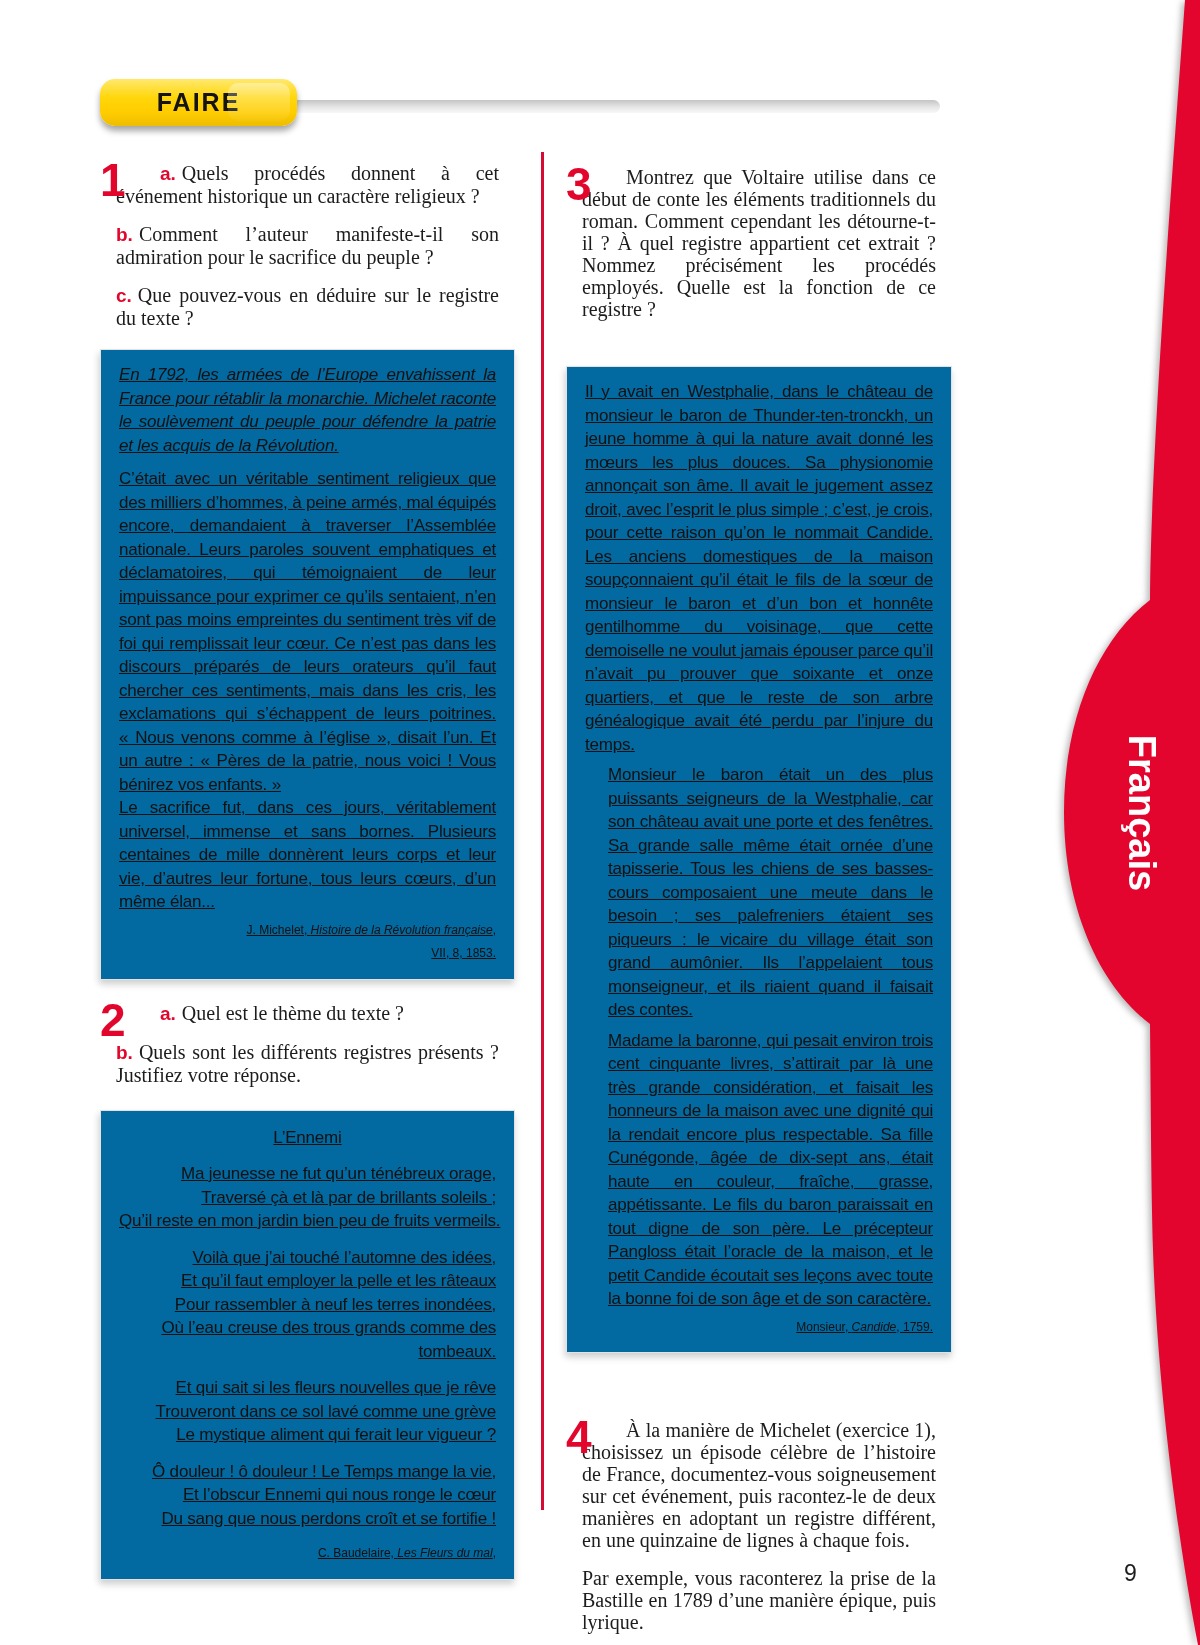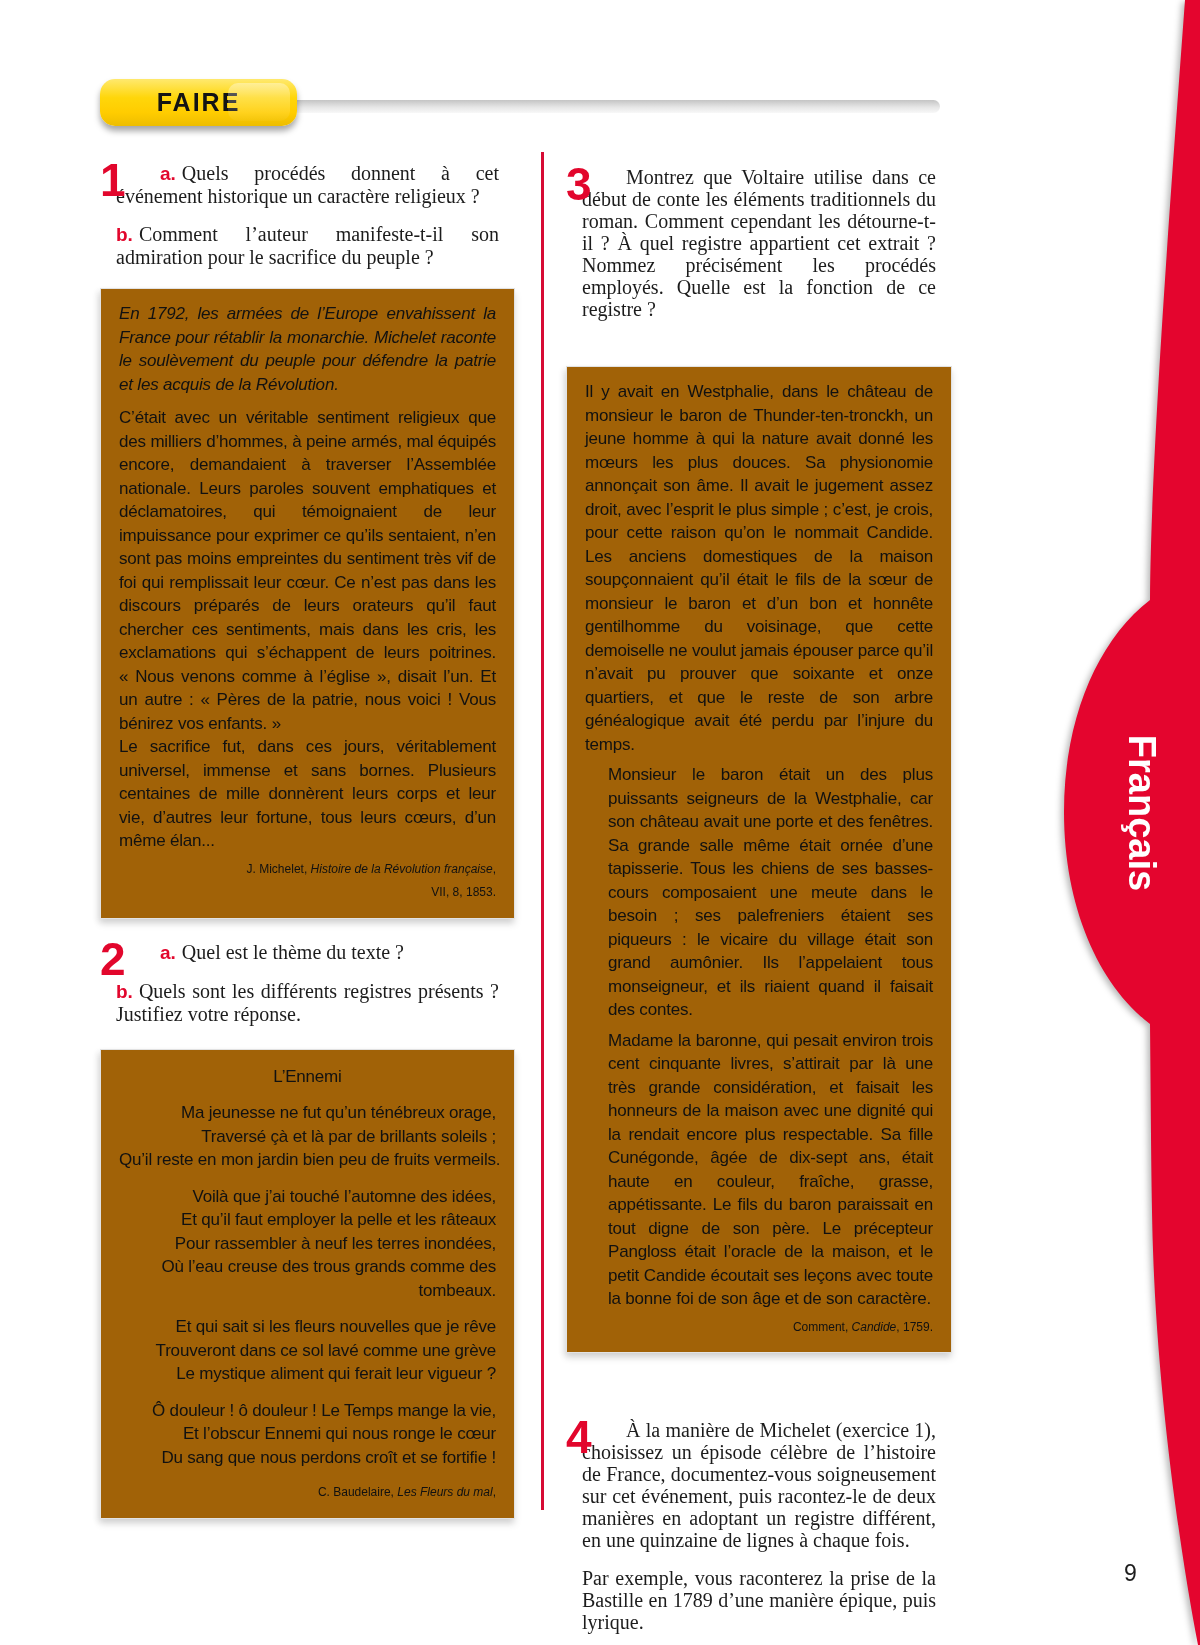--- a/index.html
+++ b/index.html
@@ -35,23 +35,23 @@
   .marker{font-weight:bold;color:#e2062c;font-size:19px;margin-right:6px;
           font-family:"Liberation Sans",sans-serif;}
 
   .mb-ex1{margin-bottom:20px;}
   .mb-box-mich{margin-bottom:22px;}
   .mb-ex2{margin-bottom:24px;}
   .mb-ex3{margin-bottom:46px;}
   .mb-box-cand{margin-bottom:66px;}
 
   
-  .qbox{background:#a16207;border:1px solid #e2e2e2;padding:13px 18px;
+  .qbox{background:#0369a1;border:1px solid #e2e2e2;padding:13px 18px;
         box-shadow:0 5px 7px rgba(0,0,0,.13),-3px 3px 6px rgba(0,0,0,.07);
-        font-size:17px;line-height:23.5px;letter-spacing:-0.2px;color:#111;}
+        font-size:17px;line-height:23.5px;letter-spacing:-0.2px;color:#111;text-decoration:underline;}
   .chapeau{font-style:italic;margin:0 0 10px;text-align:justify;}
   .bp{margin:0;text-align:justify;}
   .cand .bp + .bp{margin-top:7px;margin-left:23px;}
   .attribution{text-align:right;margin-top:5px;font-size:12px;letter-spacing:0;}
   .it{font-style:italic;}
   .attr2:empty{display:none;}
 
   
   .poem-title{text-align:center;margin:2px 0 13px;}
   .pline{white-space:nowrap;text-align:right;}
@@ -79,20 +79,21 @@
   </div>
 
   <div class="divider"></div>
 
   <div class="col col-left">
 
     <section class="ex mb-ex1">
       <span class="exnum">1</span>
       <p class="q first"><span class="marker">a.</span><span>Quels procédés donnent à cet événement historique un caractère religieux&nbsp;?</span></p>
       <p class="q"><span class="marker">b.</span><span>Comment l’auteur manifeste-t-il son admiration pour le sacrifice du peuple&nbsp;?</span></p>
+      <p class="q"><span class="marker">c.</span><span>Que pouvez-vous en déduire sur le registre du texte&nbsp;?</span></p>
     </section>
 
     <div class="qbox mb-box-mich">
       <p class="chapeau">En 1792, les armées de l’Europe envahissent la France pour rétablir la monarchie. Michelet raconte le soulèvement du peuple pour défendre la patrie et les acquis de la Révolution.</p>
       <p class="bp">C’était avec un véritable sentiment religieux que des milliers d’hommes, à peine armés, mal équipés encore, demandaient à traverser l’Assemblée nationale. Leurs paroles souvent emphatiques et déclamatoires, qui témoignaient de leur impuissance pour exprimer ce qu’ils sentaient, n’en sont pas moins empreintes du sentiment très vif de foi qui remplissait leur cœur. Ce n’est pas dans les discours préparés de leurs orateurs qu’il faut chercher ces sentiments, mais dans les cris, les exclamations qui s’échappent de leurs poitrines. «&nbsp;Nous venons comme à l’église&nbsp;», disait l’un. Et un autre&nbsp;: «&nbsp;Pères de la patrie, nous voici&nbsp;! Vous bénirez vos enfants.&nbsp;»</p>
       <p class="bp">Le sacrifice fut, dans ces jours, véritablement universel, immense et sans bornes. Plusieurs centaines de mille donnèrent leurs corps et leur vie, d’autres leur fortune, tous leurs cœurs, d’un même élan...</p>
       <div class="attribution">
         <span>J. Michelet, </span><span class="it">Histoire de la Révolution française</span><span>,</span>
         <div class="attr2">VII, 8, 1853.</div>
       </div>
@@ -132,21 +133,21 @@
     <section class="ex mb-ex3">
       <span class="exnum">3</span>
       <p class="q first">Montrez que Voltaire utilise dans ce début de conte les éléments traditionnels du roman. Comment cependant les détourne-t-il&nbsp;? À quel registre appartient cet extrait&nbsp;? Nommez précisément les procédés employés. Quelle est la fonction de ce registre&nbsp;?</p>
     </section>
 
     <div class="qbox cand mb-box-cand">
       <p class="bp">Il y avait en Westphalie, dans le château de monsieur le baron de Thunder-ten-tronckh, un jeune homme à qui la nature avait donné les mœurs les plus douces. Sa physionomie annonçait son âme. Il avait le jugement assez droit, avec l’esprit le plus simple&nbsp;; c’est, je crois, pour cette raison qu’on le nommait Candide. Les anciens domestiques de la maison soupçonnaient qu’il était le fils de la sœur de monsieur le baron et d’un bon et honnête gentilhomme du voisinage, que cette demoiselle ne voulut jamais épouser parce qu’il n’avait pu prouver que soixante et onze quartiers, et que le reste de son arbre généalogique avait été perdu par l’injure du temps.</p>
       <p class="bp">Monsieur le baron était un des plus puissants seigneurs de la Westphalie, car son château avait une porte et des fenêtres. Sa grande salle même était ornée d’une tapisserie. Tous les chiens de ses basses-cours composaient une meute dans le besoin&nbsp;; ses palefreniers étaient ses piqueurs&nbsp;: le vicaire du village était son grand aumônier. Ils l’appelaient tous monseigneur, et ils riaient quand il faisait des contes.</p>
       <p class="bp">Madame la baronne, qui pesait environ trois cent cinquante livres, s’attirait par là une très grande considération, et faisait les honneurs de la maison avec une dignité qui la rendait encore plus respectable. Sa fille Cunégonde, âgée de dix-sept ans, était haute en couleur, fraîche, grasse, appétissante. Le fils du baron paraissait en tout digne de son père. Le précepteur Pangloss était l’oracle de la maison, et le petit Candide écoutait ses leçons avec toute la bonne foi de son âge et de son caractère.</p>
       <div class="attribution">
-        <span>Comment, </span><span class="it">Candide</span><span>, 1759.</span>
+        <span>Monsieur, </span><span class="it">Candide</span><span>, 1759.</span>
       </div>
     </div>
 
     <section class="ex">
       <span class="exnum">4</span>
       <p class="q first">À la manière de Michelet (exercice 1), choisissez un épisode célèbre de l’histoire de France, documentez-vous soigneusement sur cet événement, puis racontez-le de deux manières en adoptant un registre différent, en une quinzaine de lignes à chaque fois.</p>
       <p class="q gap">Par exemple, vous raconterez la prise de la Bastille en 1789 d’une manière épique, puis lyrique.</p>
     </section>
 
   </div>

